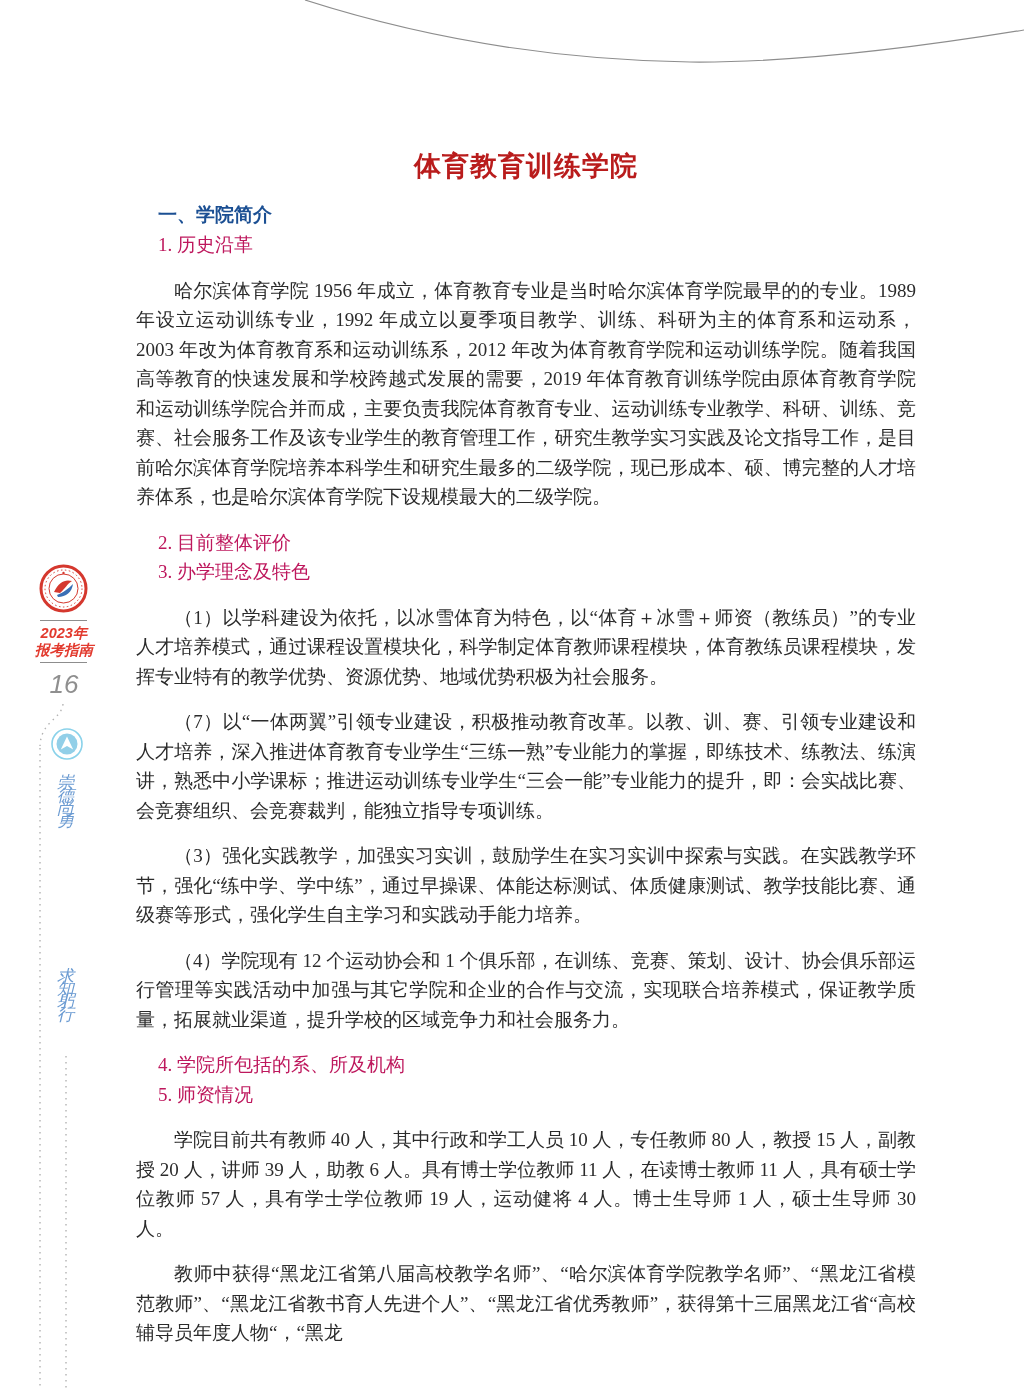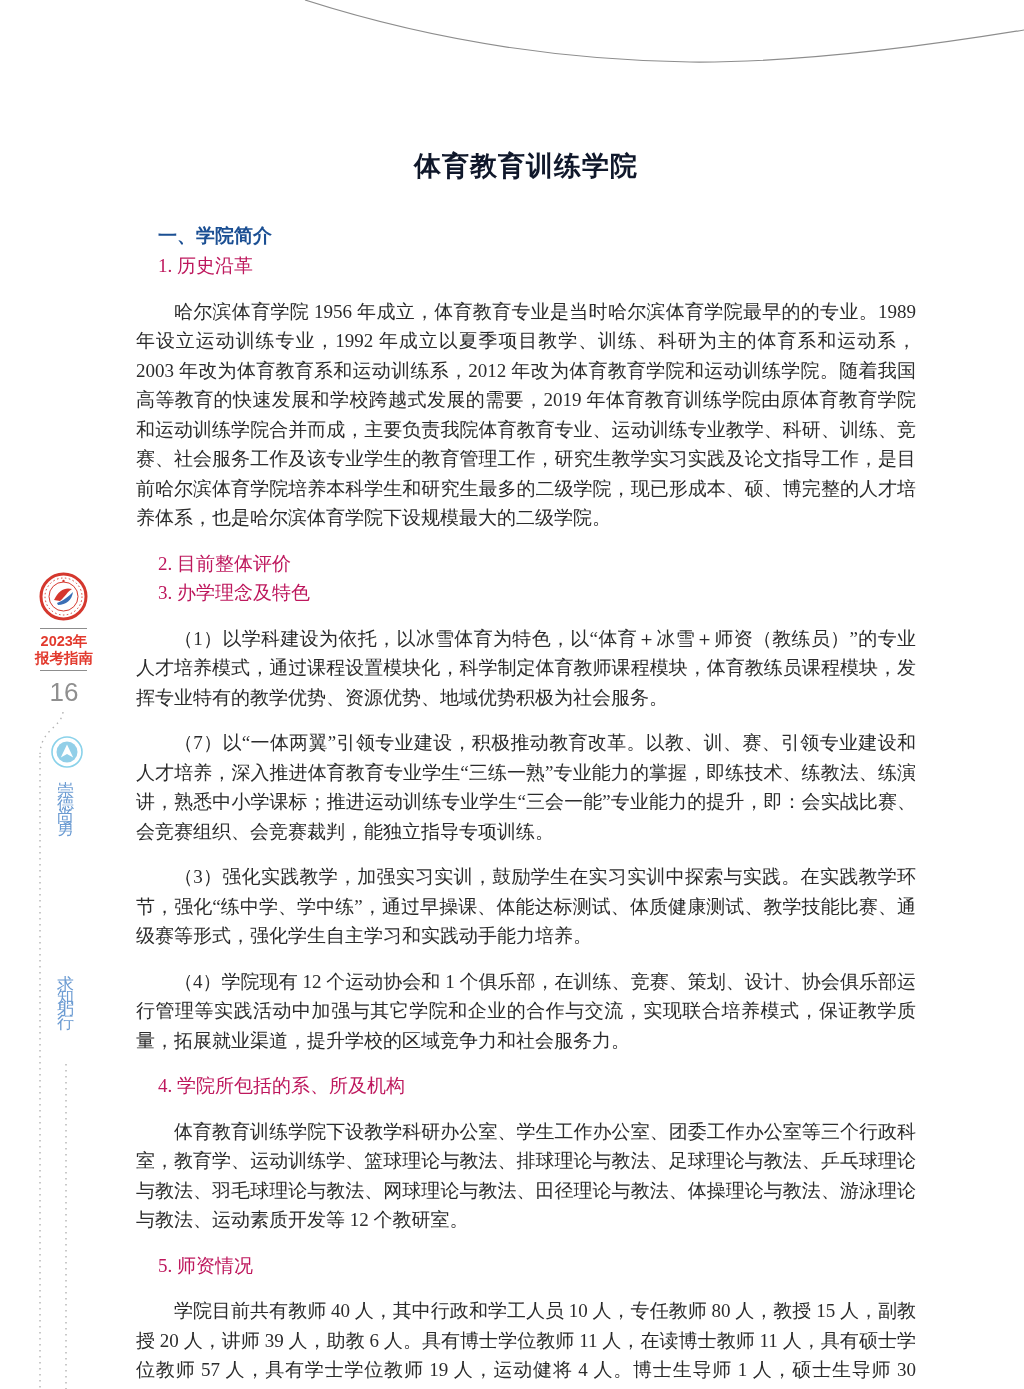--- a/index.html
+++ b/index.html
@@ -7,21 +7,21 @@
     position:relative;
     width:1024px;height:1389px;
     background:#ffffff;
     overflow:hidden;
     font-family:"Liberation Serif","DejaVu Serif",serif;
   }
   
   .top-curve{position:absolute;top:0;left:0;width:1024px;height:90px;}
 
   
-  .sidebar{position:absolute;top:16px;left:0;width:112px;height:1203px;}
+  .sidebar{position:absolute;top:8px;left:0;width:112px;height:1203px;font-style:italic;}
   .logo{position:absolute;left:39px;top:556px;width:49px;height:49px;}
   .side-rule{position:absolute;left:40px;width:47px;height:0;border-top:1px solid #8d8d8d;}
   .rule-top{top:612px;}
   .rule-bottom{top:654px;}
   .guide-label{
     position:absolute;left:20px;top:617px;width:88px;
     text-align:center;color:#e23a2e;font-weight:bold;
     font-size:14.5px;line-height:17px;
     font-family:"Liberation Sans","DejaVu Sans",sans-serif;
   }
@@ -41,27 +41,27 @@
   .motto-bottom{top:945px;}
 
   
   .content{
     position:absolute;left:120px;top:0;width:812px;
     color:#2b2b2b;
   }
   .doc-title{
     margin:148px 0 0 0;
     text-align:center;
-    color:#0f172a;
+    color:#b91c1c;
     font-size:27px;line-height:36px;font-weight:bold;
     letter-spacing:1px;
     font-family:"Liberation Sans","DejaVu Sans",sans-serif;
   }
   .sec-heading{
-    margin:37px 0 0 0;
+    margin:16px 0 0 0;
     padding-left:38px;
     color:#1b4f93;
     font-size:19px;line-height:30px;font-weight:bold;
     font-family:Liberation Sans, sans-serif;
   }
   .sub-heading{
     margin:0;padding-left:38px;
     color:#be185d;
     font-size:19px;line-height:29.5px;font-weight:normal;
   }
@@ -131,20 +131,19 @@
 
     <h3 class="sub-heading">2. 目前整体评价</h3>
 
     <h3 class="sub-heading">3. 办学理念及特色</h3>
     <p class="para">（1）以学科建设为依托，以冰雪体育为特色，以“体育＋冰雪＋师资（教练员）”的专业人才培养模式，通过课程设置模块化，科学制定体育教师课程模块，体育教练员课程模块，发挥专业特有的教学优势、资源优势、地域优势积极为社会服务。</p>
     <p class="para">（7）以“一体两翼”引领专业建设，积极推动教育改革。以教、训、赛、引领专业建设和人才培养，深入推进体育教育专业学生“三练一熟”专业能力的掌握，即练技术、练教法、练演讲，熟悉中小学课标；推进运动训练专业学生“三会一能”专业能力的提升，即：会实战比赛、会竞赛组织、会竞赛裁判，能独立指导专项训练。</p>
     <p class="para">（3）强化实践教学，加强实习实训，鼓励学生在实习实训中探索与实践。在实践教学环节，强化“练中学、学中练”，通过早操课、体能达标测试、体质健康测试、教学技能比赛、通级赛等形式，强化学生自主学习和实践动手能力培养。</p>
     <p class="para">（4）学院现有 12 个运动协会和 1 个俱乐部，在训练、竞赛、策划、设计、协会俱乐部运行管理等实践活动中加强与其它学院和企业的合作与交流，实现联合培养模式，保证教学质量，拓展就业渠道，提升学校的区域竞争力和社会服务力。</p>
 
     <h3 class="sub-heading">4. 学院所包括的系、所及机构</h3>
-    <p class="para">体育教育训练学院下设教学科研办公室、学生工作办公室、团委工作办公室等三个行政科室，教育学、运动训练学、篮球理论与教法、排球理论与教法、足球理论与教法、乒乓球理论与教法、羽毛球理论与教法、网球理论与教法、田径理论与教法、体操理论与教法、游泳理论与教法、运动素质开发等 12 个教研室。</p>
 
     <h3 class="sub-heading">5. 师资情况</h3>
     <p class="para">学院目前共有教师 40 人，其中行政和学工人员 10 人，专任教师 80 人，教授 15 人，副教授 20 人，讲师 39 人，助教 6 人。具有博士学位教师 11 人，在读博士教师 11 人，具有硕士学位教师 57 人，具有学士学位教师 19 人，运动健将 4 人。博士生导师 1 人，硕士生导师 30 人。</p>
     <p class="para">教师中获得“黑龙江省第八届高校教学名师”、“哈尔滨体育学院教学名师”、“黑龙江省模范教师”、“黑龙江省教书育人先进个人”、“黑龙江省优秀教师”，获得第十三届黑龙江省“高校辅导员年度人物“，“黑龙</p>
 
   </main>
 </div>
 
 </body></html>

